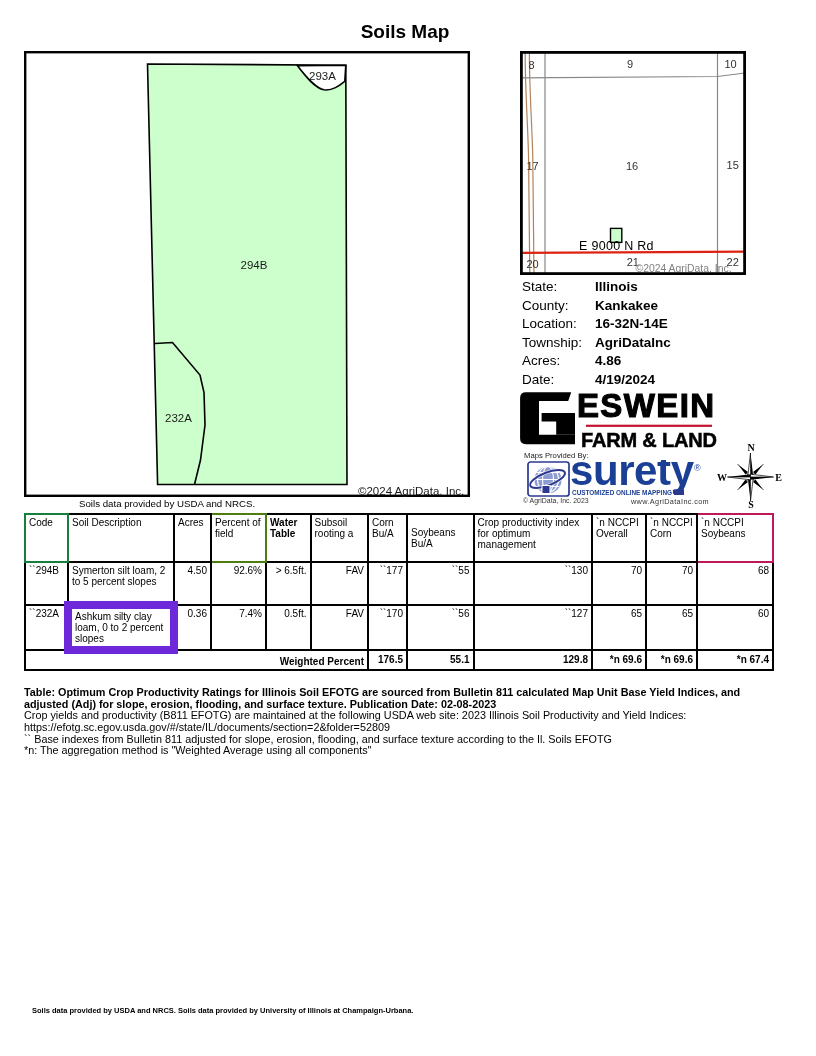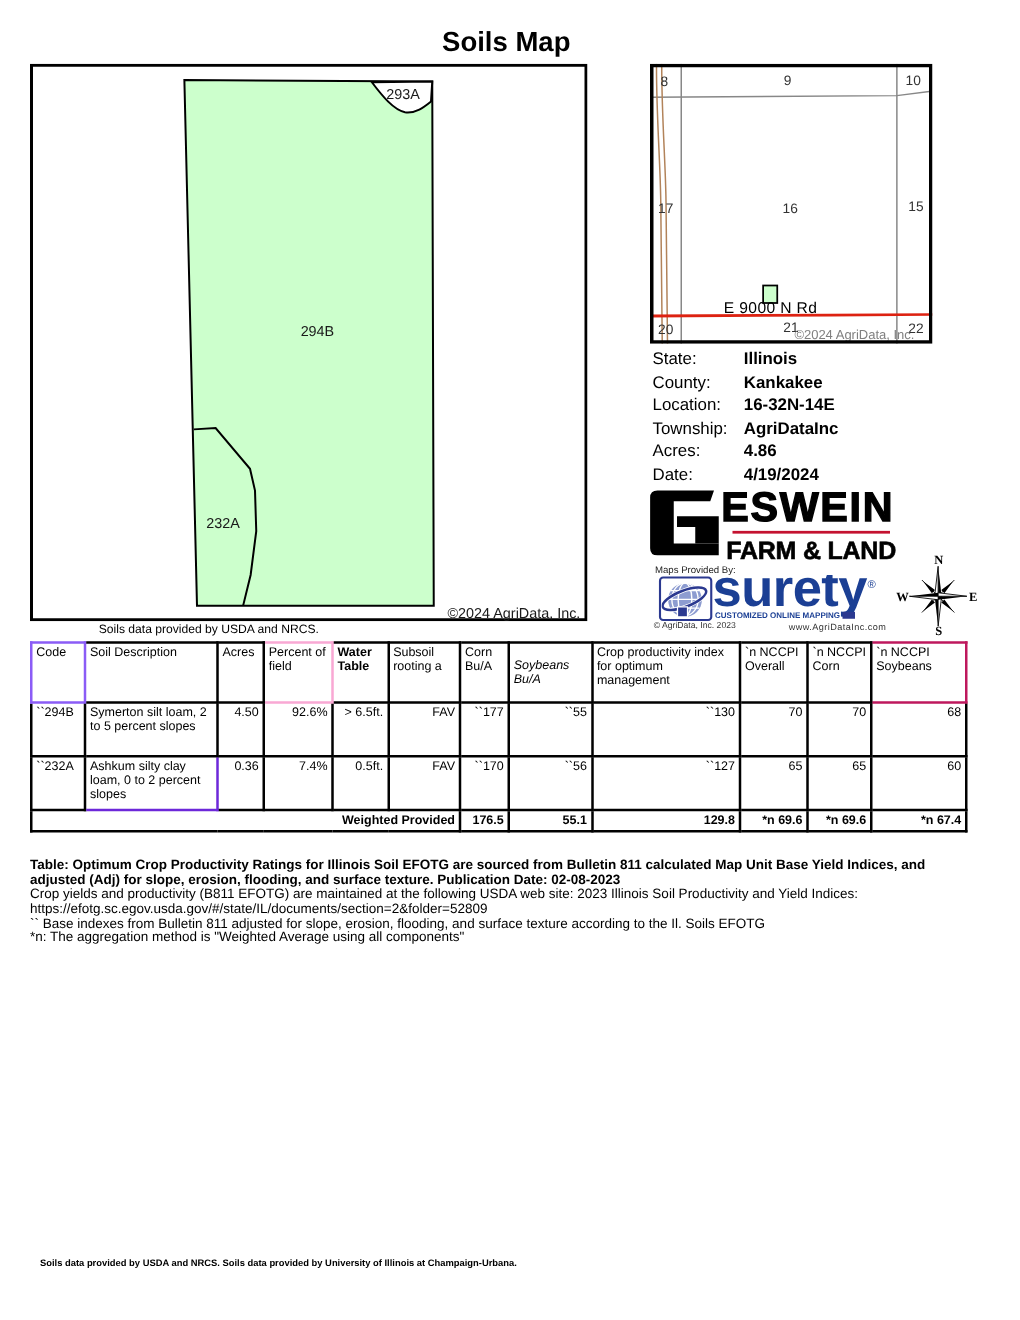--- a/index.html
+++ b/index.html
@@ -2,21 +2,21 @@
 <html><head>
 <meta charset="utf-8">
 <style>
   html,body{margin:0;padding:0;}
   body{width:816px;height:1056px;background:#ffffff;font-family:"Liberation Sans",sans-serif;position:relative;overflow:hidden;}
   .abs{position:absolute;}
 </style>
 </head>
 <body>
 
-<div class="abs" style="left:0;top:21px;width:810px;text-align:center;font-size:22px;font-weight:bold;color:#000;">Soils&nbsp;Map</div>
+<div class="abs" style="left:0;top:21px;width:810px;text-align:center;font-size:19px;font-weight:bold;color:#000;">Soils&nbsp;Map</div>
 
 <svg class="abs" style="left:24px;top:51px;" width="446" height="446" viewBox="0 0 446 446">
 
   <rect x="1.2" y="1.2" width="443.6" height="443.6" fill="#ffffff" stroke="#000000" stroke-width="2.4"></rect>
 
   <path d="M123.5,13 L321.8,14.2 L323,433.5 L133.6,433.5 Z" fill="#ccffcc" stroke="#000000" stroke-width="1.6"></path>
 
   <path d="M273.5,14.8 L321.8,14.2 L320.8,30.2 C316,34 309,40 300,38.8 C291,37 282,26 273.5,14.8 Z" fill="#ffffff" stroke="#000000" stroke-width="1.6"></path>
 
   <path d="M131,292.5 L148.5,291.5 L176,324 L180,341.5 L181,374 L176.5,409 L170.5,433.5" fill="none" stroke="#000000" stroke-width="1.6"></path>
@@ -175,28 +175,28 @@
       <col style="width:66.5px">
       <col style="width:118.5px">
       <col style="width:54px">
       <col style="width:51px">
       <col style="width:76px">
   </colgroup>
 
   <tbody>
 
   <tr style="vertical-align:top;">
-    <td style="border:2px solid #8b5cf6;padding:2px 3px;height:37.6px;">Code</td>
+    <td style="border:2px solid #15803d;padding:2px 3px;height:37.6px;">Code</td>
     <td style="border:2px solid #000;padding:2px 3px;">Soil Description</td>
     <td style="border:2px solid #000;padding:2px 3px;">Acres</td>
-    <td style="border:2px solid #f9a8d4;padding:2px 3px;">Percent of field</td>
+    <td style="border:2px solid #4d7c0f;padding:2px 3px;">Percent of field</td>
     <td style="border:2px solid #000;padding:2px 3px;font-weight:bold;">Water Table</td>
     <td style="border:2px solid #000;padding:2px 3px;">Subsoil rooting a</td>
     <td style="border:2px solid #000;padding:2px 3px;">Corn Bu/A</td>
-    <td style="border:2px solid #000;padding:12px 3px;font-style:italic;">Soybeans Bu/A</td>
+    <td style="border:2px solid #000;padding:12px 3px;">Soybeans Bu/A</td>
     <td style="border:2px solid #000;padding:2px 3px;">Crop productivity index for optimum management</td>
     <td style="border:2px solid #000;padding:2px 3px;">`n NCCPI Overall</td>
     <td style="border:2px solid #000;padding:2px 3px;">`n NCCPI Corn</td>
     <td style="border:2px solid #be185d;padding:2px 3px;">`n NCCPI Soybeans</td>
   </tr>
 
   <tr style="vertical-align:top;">
     <td style="border:2px solid #000;padding:2px 3px;height:36.6px;">``294B</td>
     <td style="border:2px solid #000;padding:2px 3px;">Symerton silt loam, 2 to 5 percent slopes</td>
     <td style="border:2px solid #000;padding:2px 3px;text-align:right;">4.50</td>
@@ -206,35 +206,35 @@
     <td style="border:2px solid #000;padding:2px 3px;text-align:right;">``177</td>
     <td style="border:2px solid #000;padding:2px 3px;text-align:right;">``55</td>
     <td style="border:2px solid #000;padding:2px 3px;text-align:right;">``130</td>
     <td style="border:2px solid #000;padding:2px 3px;text-align:right;">70</td>
     <td style="border:2px solid #000;padding:2px 3px;text-align:right;">70</td>
     <td style="border:2px solid #000;padding:2px 3px;text-align:right;">68</td>
   </tr>
 
   <tr style="vertical-align:top;">
     <td style="border:2px solid #000;padding:2px 3px;height:37.5px;">``232A</td>
-    <td style="border:2px solid #6d28d9;padding:2px 3px;">Ashkum silty clay loam, 0 to 2 percent slopes</td>
+    <td style="border:8px solid #6d28d9;padding:2px 3px;">Ashkum silty clay loam, 0 to 2 percent slopes</td>
     <td style="border:2px solid #000;padding:2px 3px;text-align:right;">0.36</td>
     <td style="border:2px solid #000;padding:2px 3px;text-align:right;">7.4%</td>
     <td style="border:2px solid #000;padding:2px 3px;text-align:right;margin-left:27px;">0.5ft.</td>
     <td style="border:2px solid #000;padding:2px 3px;text-align:right;">FAV</td>
     <td style="border:2px solid #000;padding:2px 3px;text-align:right;">``170</td>
     <td style="border:2px solid #000;padding:2px 3px;text-align:right;">``56</td>
     <td style="border:2px solid #000;padding:2px 3px;text-align:right;">``127</td>
     <td style="border:2px solid #000;padding:2px 3px;text-align:right;">65</td>
     <td style="border:2px solid #000;padding:2px 3px;text-align:right;">65</td>
     <td style="border:2px solid #000;padding:2px 3px;text-align:right;">60</td>
   </tr>
 
   <tr style="font-weight:bold;">
-    <td colspan="6" style="border:2px solid #000;padding:2px 3px;text-align:right;height:10.8px;">Weighted Provided</td>
+    <td colspan="6" style="border:2px solid #000;padding:2px 3px;text-align:right;height:10.8px;">Weighted Percent</td>
     <td style="border:2px solid #000;padding:2px 3px;text-align:right;">176.5</td>
     <td style="border:2px solid #000;padding:2px 3px;text-align:right;">55.1</td>
     <td style="border:2px solid #000;padding:2px 3px;text-align:right;">129.8</td>
     <td style="border:2px solid #000;padding:2px 3px;text-align:right;">*n 69.6</td>
     <td style="border:2px solid #000;padding:2px 3px;text-align:right;">*n 69.6</td>
     <td style="border:2px solid #000;padding:2px 3px;text-align:right;">*n 67.4</td>
   </tr>
 </tbody>
   </table>
 

